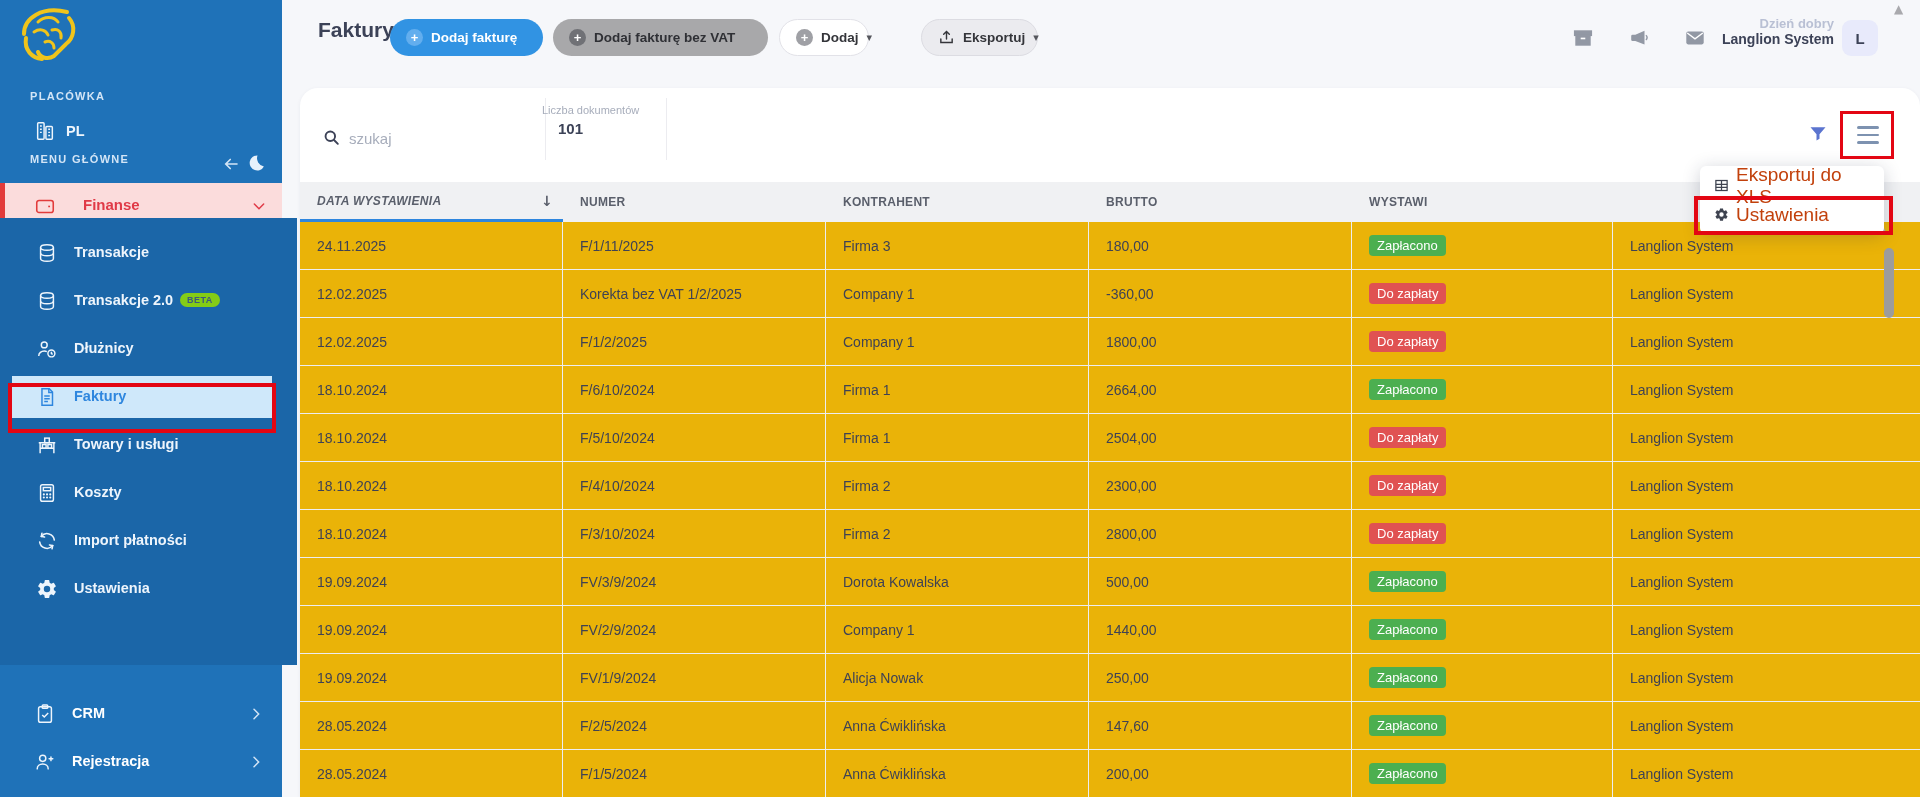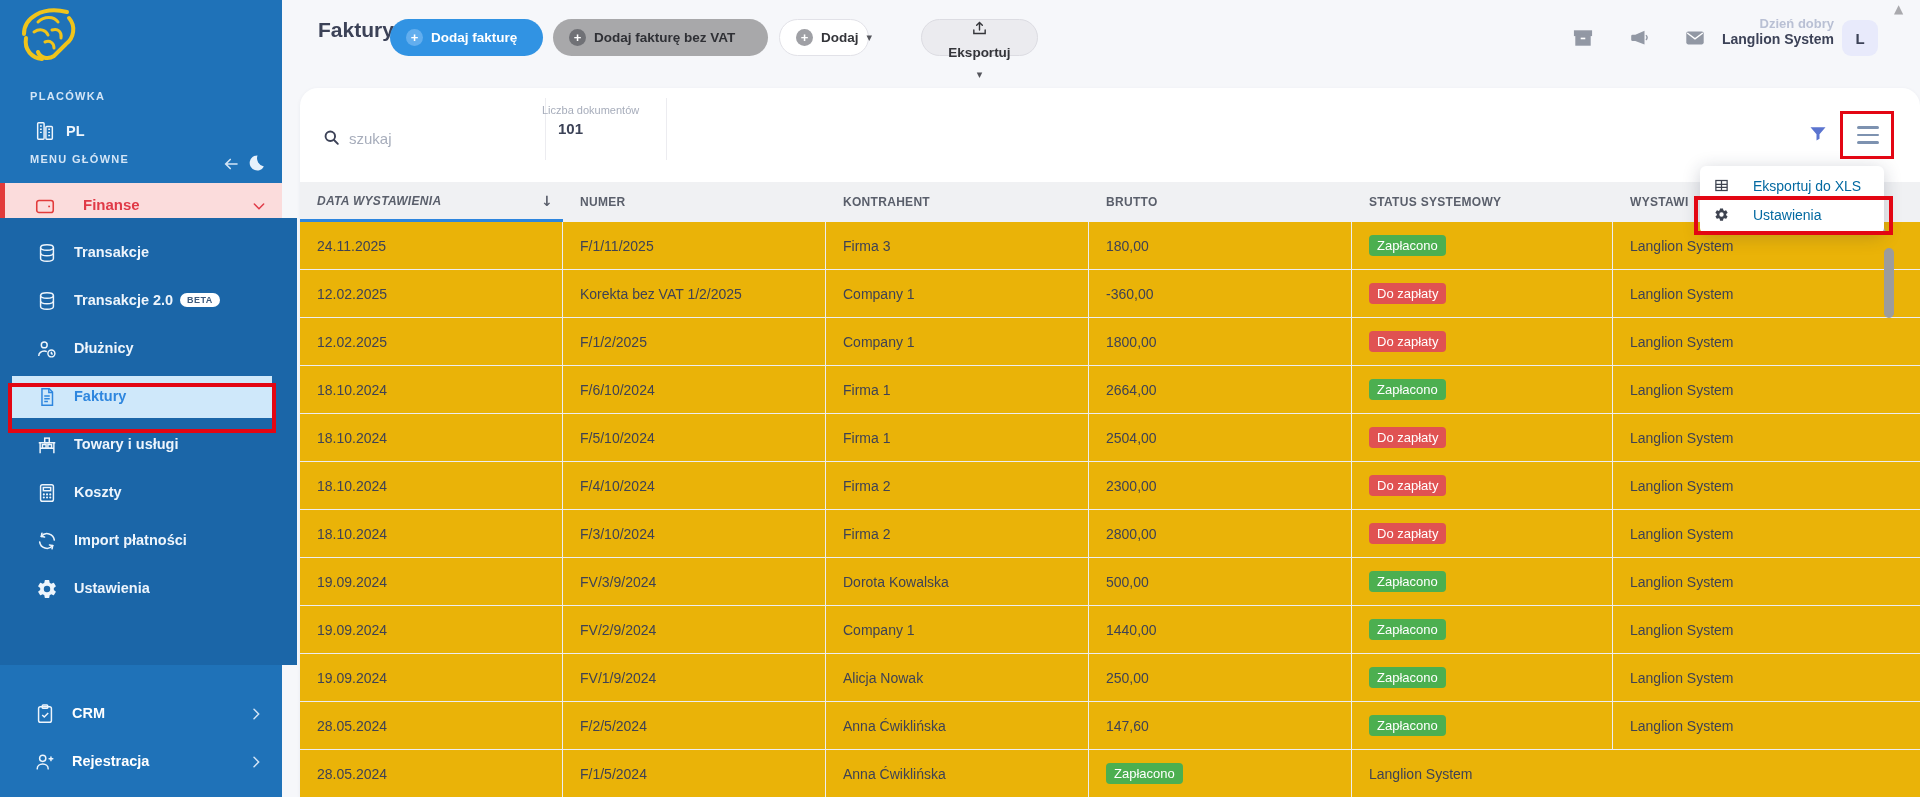--- a/index.html
+++ b/index.html
@@ -24,34 +24,34 @@
   #finanse .ic { position:absolute; left:29px; top:12px; width:22px; height:22px; }
   #finanse .lb { position:absolute; left:78px; top:13px; font-size:15px; font-weight:700; color:#e03a47; }
   #finanse .chev { position:absolute; left:246px; top:15px; width:16px; height:16px; }
 
   #submenu { position:absolute; top:218px; left:0; width:297px; height:447px; background:#1b66a8; padding-top:11px; }
   .sub-item { position:relative; width:282px; height:48px; cursor:pointer; }
   .sub-item .ic { position:absolute; left:36px; top:13px; width:22px; height:22px; }
   .sub-item .lb { position:absolute; left:74px; top:15px; font-size:14.5px; font-weight:600; color:#eef5fc; }
   .sub-item.selected .sel-bg { position:absolute; left:12px; top:3px; width:260px; height:42px; background:#cfe8fa; }
   .sub-item.selected .lb { color:#2e86de; }
-  .beta { position:absolute; left:180px; top:16px; background:#ffffff; color:#3d5a7d; font-size:9px; font-weight:700; letter-spacing:.5px; padding:2px 7px; border-radius:9px; }
+  .beta { position:absolute; left:180px; top:16px; background:#84cc16; color:#3d5a7d; font-size:9px; font-weight:700; letter-spacing:.5px; padding:2px 7px; border-radius:9px; }
 
   .side-bottom { position:absolute; left:0; width:282px; height:48px; cursor:pointer; }
   .side-bottom .ic { position:absolute; left:34px; top:13px; width:22px; height:22px; }
   .side-bottom .lb { position:absolute; left:72px; top:15px; font-size:14.5px; font-weight:700; color:#ffffff; }
   .side-bottom .chev { position:absolute; left:248px; top:16px; width:16px; height:16px; }
 
   
   #page-title { position:absolute; left:318px; top:18px; font-size:21px; font-weight:700; color:#3c4257; }
   .pill { position:absolute; top:19px; height:37px; border-radius:19px; display:flex; align-items:center; gap:8px; padding:0 16px; font-size:13.5px; font-weight:600; cursor:pointer; border:none; font-family:inherit; }
   #btn-add { left:390px; width:153px; background:#3193e3; color:#ffffff; }
   #btn-add-novat { left:553px; width:215px; background:#a8a8aa; color:#2f3035; }
   #btn-dodaj { left:779px; width:90px; background:#ffffff; border:1px solid #e2e2e8; color:#34353a; }
-  #btn-export { left:921px; width:117px; background:#ebebef; border:1px solid #dcdce2; color:#34353a;flex-direction:column; }
+  #btn-export { left:921px; width:117px; background:#ebebef; border:1px solid #dcdce2; color:#34353a; }
   .plus-circle { width:17px; height:17px; border-radius:50%; display:flex; align-items:center; justify-content:center; color:#fff; font-size:13px; line-height:1; font-weight:700; flex:none; }
   .caret { font-family:"DejaVu Sans",sans-serif; font-size:11px; color:#55565c; }
   .top-ic { position:absolute; top:27px; width:22px; height:22px; cursor:pointer; }
   #ic-box { left:1572px; } #ic-mega { left:1628px; } #ic-mail { left:1684px; }
   #greet { position:absolute; left:1650px; top:16px; width:184px; text-align:right; }
   #greet .g1 { font-size:13px; font-weight:700; color:#b9c0d4; }
   #greet .g2 { font-size:14px; font-weight:700; color:#3c4257; }
   #avatar { position:absolute; left:1842px; top:20px; width:36px; height:36px; border-radius:9px; background:#e8eafb; color:#3c4257; font-size:15px; font-weight:700; display:flex; align-items:center; justify-content:center; cursor:pointer; }
   #corner-tri { position:absolute; left:1894px; top:2px; font-family:"DejaVu Sans",sans-serif; font-size:12px; color:#a9a9ad; }
 
@@ -73,21 +73,21 @@
   .th.sorted { font-style:italic; border-bottom:3px solid #2e86de; justify-content:space-between; padding-right:10px; }
   .sort-arrow { font-family:"DejaVu Sans",sans-serif; font-style:normal; font-size:14px; color:#5a5f6b; }
   #tbody { position:absolute; left:0; top:134px; width:100%; bottom:0; overflow:hidden; }
   .tr { height:48px; border-bottom:1px solid #ededf0; background:#eab308; cursor:pointer; }
   .td { display:flex; align-items:center; padding-left:17px; font-size:14px; color:#3f4254; border-right:1px solid #ededf0; overflow:hidden; white-space:nowrap; }
   .td:last-child { border-right:none; }
   .badge { display:inline-block; padding:3px 8px; border-radius:4px; color:#fff; font-size:13px; font-weight:400; }
 
   
   #dropdown { position:absolute; left:1400px; top:78px; width:184px; background:#fff; border-radius:6px; box-shadow:0 3px 18px rgba(30,40,70,.22); padding:5px 0; z-index:50; }
-  .dd-item { display:flex; align-items:center; gap:24px; height:29px; padding:0 14px; font-size:14px; color:#0369a1; cursor:pointer; }
+  .dd-item { display:flex; align-items:center; gap:7px; height:29px; padding:0 14px; font-size:19px; color:#c2410c; cursor:pointer; }
   .dd-item svg { flex:none; }
 
   
   #sb-tri { position:absolute; left:1578px; top:134px; font-family:"DejaVu Sans",sans-serif; font-size:12px; color:#aeaeae; }
   #sb-thumb { position:absolute; left:1584px; top:160px; width:10px; height:70px; background:#9c9c9c; border-radius:5px; cursor:pointer; }
 
   
   .redbox { position:absolute; border:4px solid #e30613; z-index:60; pointer-events:none; }
   #redbox-burger { left:1840px; top:111px; width:54px; height:48px; border-width:3px; }
   #redbox-ustawienia { left:1694px; top:196px; width:199px; height:39px; }
@@ -347,21 +347,20 @@
     </div>
 
   <div id="thead" class="grid">
     <div class="th sorted">
       <span>DATA WYSTAWIENIA</span>
         <span class="sort-arrow">↓</span>
     </div>
     <div class="th">NUMER</div>
     <div class="th">KONTRAHENT</div>
     <div class="th">BRUTTO</div>
-    <div class="th">STATUS SYSTEMOWY</div>
     <div class="th">WYSTAWI</div>
   </div>
 
   <div id="tbody">
     <div class="tr grid">
       <div class="td">24.11.2025</div>
       <div class="td">F/1/11/2025</div>
       <div class="td">Firma 3</div>
       <div class="td">180,00</div>
       <div class="td">
@@ -477,20 +476,21 @@
       <div class="td">
           <span class="badge" style="background: rgb(76, 175, 80);">Zapłacono</span>
         </div>
       <div class="td">Langlion System</div>
     </div>
 
     <div class="tr grid">
       <div class="td">28.05.2024</div>
       <div class="td">F/1/5/2024</div>
       <div class="td">Anna Ćwiklińska</div>
+      <div class="td">200,00</div>
       <div class="td">
           <span class="badge" style="background: rgb(76, 175, 80);">Zapłacono</span>
         </div>
       <div class="td">Langlion System</div>
     </div>
   </div>
 
   <div id="dropdown">
     <div class="dd-item">
       <svg width="15" height="15" viewBox="0 0 24 24" fill="none" stroke="#3e4350" stroke-width="2">

